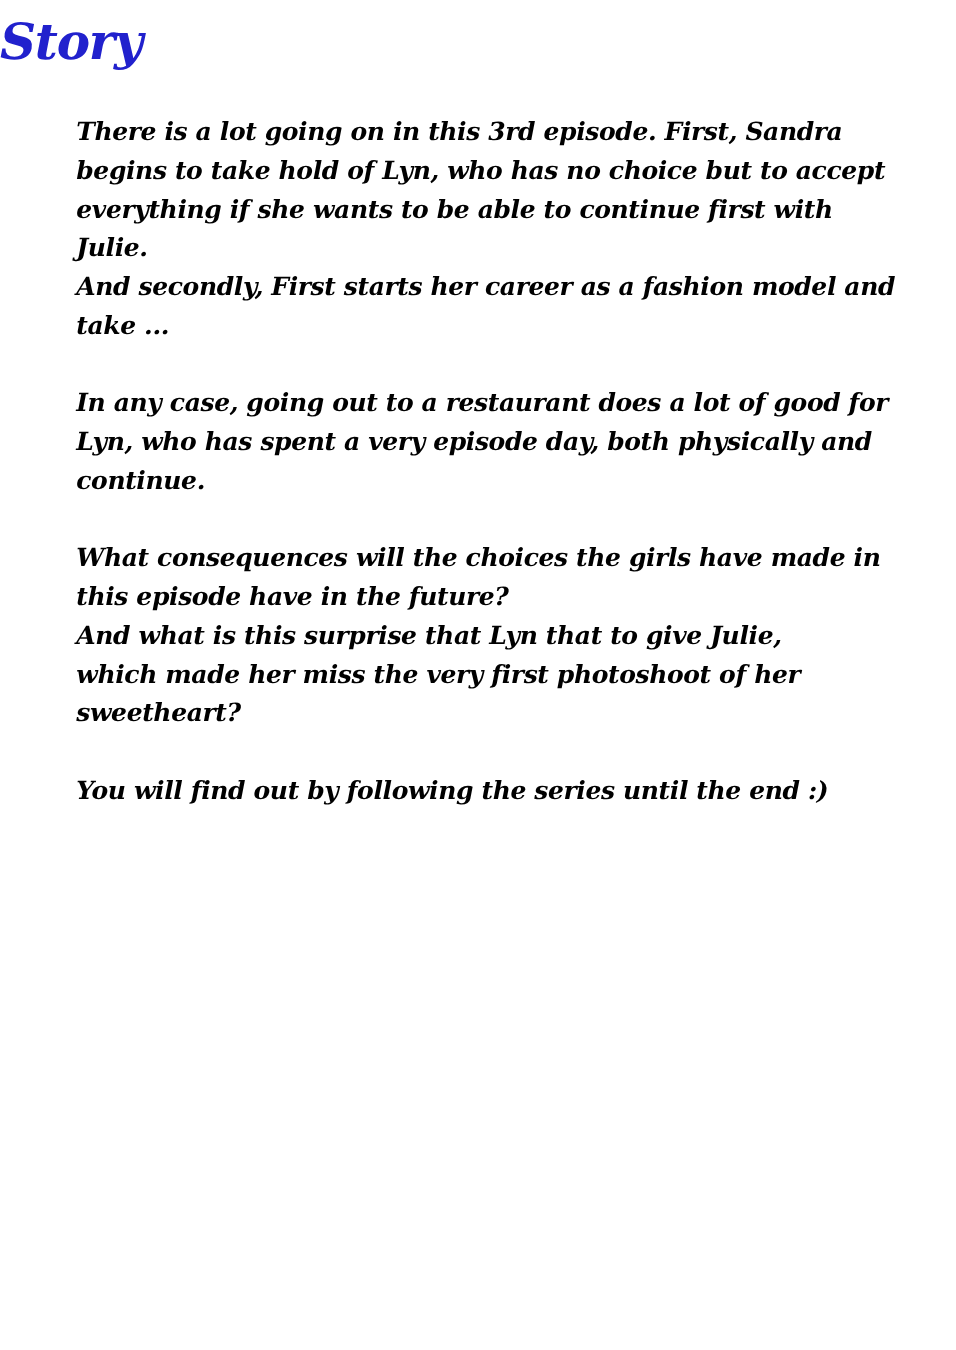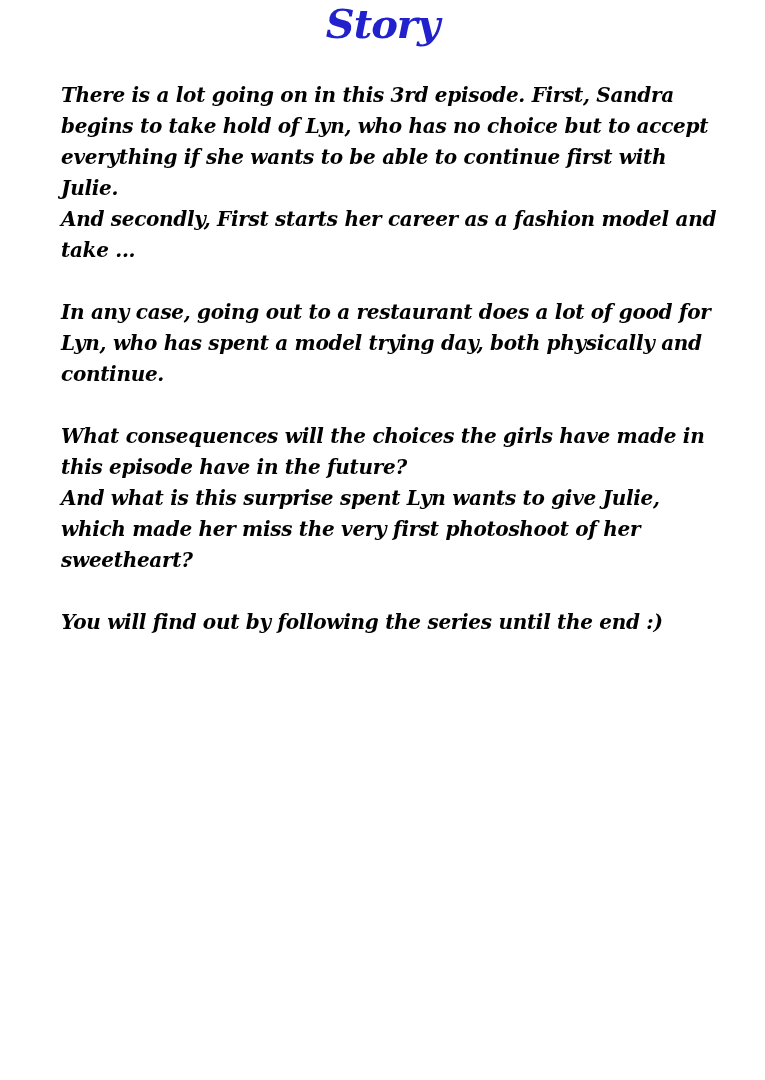--- a/index.html
+++ b/index.html
@@ -9,26 +9,27 @@
   }
   .page {
     position: relative;
     width: 765px;
     height: 1080px;
     background: #ffffff;
     overflow: hidden;
     font-family: "DejaVu Serif", "Liberation Serif", serif;
   }
   .title {
-    text-align: center;
+    text-align: left;
     font-size: 40px;
     line-height: 48px;
     font-weight: bold;
     font-style: italic;
     letter-spacing: -1px;
+    margin-top: 10px;
   }
   .story-body {
     margin: 32px 58px 0 61px;
   }
   .paragraph {
     margin: 0 0 31px 0;
   }
   .line {
     font-size: 20px;
     line-height: 31px;
@@ -47,27 +48,27 @@
       <div class="paragraph">
         <div class="line">There is a lot going on in this 3rd episode. First, Sandra</div>
         <div class="line">begins to take hold of Lyn, who has no choice but to accept</div>
         <div class="line">everything if she wants to be able to continue first with</div>
         <div class="line">Julie.</div>
         <div class="line">And secondly, First starts her career as a fashion model and</div>
         <div class="line">take ...</div>
       </div>
       <div class="paragraph">
         <div class="line">In any case, going out to a restaurant does a lot of good for</div>
-        <div class="line">Lyn, who has spent a model trying day, both physically and</div>
+        <div class="line">Lyn, who has spent a very episode day, both physically and</div>
         <div class="line">continue.</div>
       </div>
       <div class="paragraph">
         <div class="line">What consequences will the choices the girls have made in</div>
         <div class="line">this episode have in the future?</div>
-        <div class="line">And what is this surprise spent Lyn wants to give Julie,</div>
+        <div class="line">And what is this surprise that Lyn that to give Julie,</div>
         <div class="line">which made her miss the very first photoshoot of her</div>
         <div class="line">sweetheart?</div>
       </div>
       <div class="paragraph">
         <div class="line">You will find out by following the series until the end :)</div>
       </div>
     </div>
 </div>
 
 </body></html>

